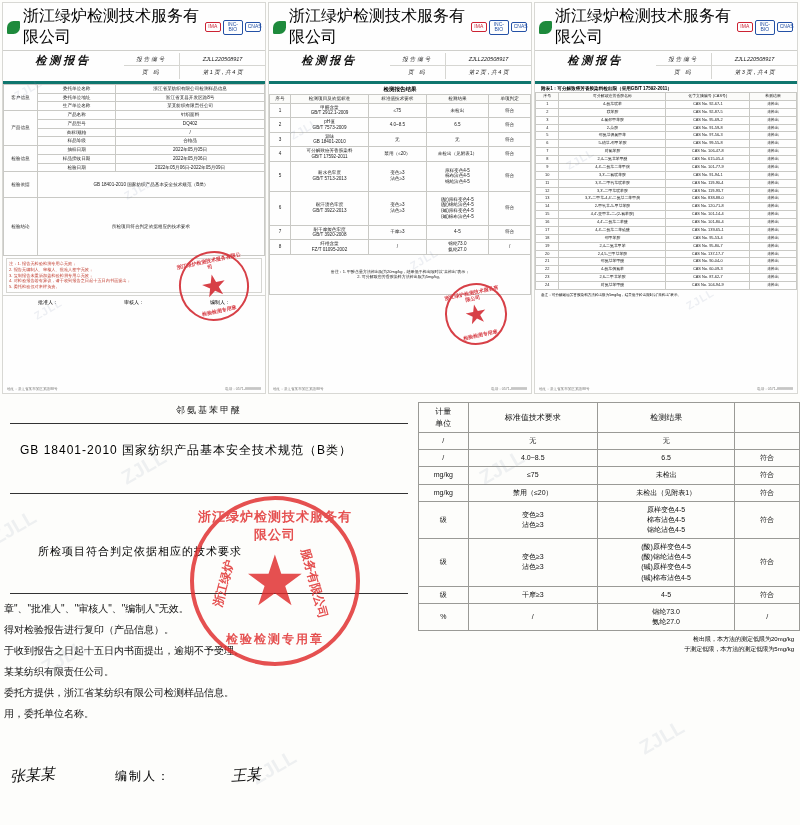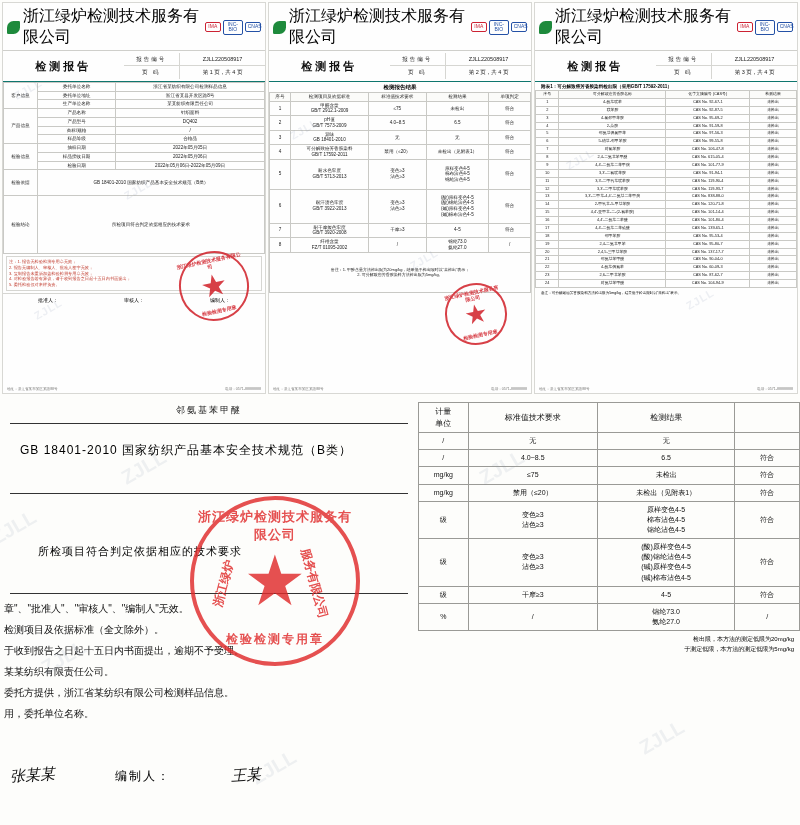--- a/index.html
+++ b/index.html
@@ -59,23 +59,24 @@
   .badges { margin-left: auto; display: flex; gap: 2px; align-items: center; }
   .badge {
     border: 1px solid #c23; color: #c23;
     font-size: 5px; padding: 1px 2px; border-radius: 2px;
     line-height: 1.1; text-align: center; min-width: 16px;
   }
   .badge.blue { border-color: #2451a6; color: #2451a6; }
 
   
   .rep-title-row {
-    display: flex; align-items: center;
-    border-bottom: 1px solid #0f766e;
+    display: flex; align-items: flex-start;
+    border-bottom: 3px solid #0f766e;
     padding: 2px 0;
+    font-style: italic;
   }
   .rep-title {
     flex: 0 0 46%;
     font-size: 11px; font-weight: bold; letter-spacing: 3px;
     display: flex; align-items: center; justify-content: center;
     color: #111;
   }
   .rep-meta { flex: 1 1 auto; font-size: 5.5px; color: #222; }
   .rep-meta .mrow {
     display: flex; border-bottom: 1px solid #d6d6d2;
@@ -710,21 +711,21 @@
       <hr class="hr-d">
 
       <div class="std-line">GB 18401-2010 国家纺织产品基本安全技术规范（B类）</div>
       <hr class="hr-d" style="margin-top:34px">
 
       <div class="conc-line">所检项目符合判定依据相应的技术要求</div>
       <hr class="hr-d" style="margin-top:34px">
 
       <div class="fine">
         <div>章"、"批准人"、"审核人"、"编制人"无效。</div>
-        <div>检测项目及依据标准（全文除外）。</div>
+        <div>得对检验报告进行复印（产品信息）。</div>
         <div>于收到报告之日起十五日内书面提出，逾期不予受理。</div>
         <div>某某纺织有限责任公司。</div>
         <div>委托方提供，浙江省某纺织有限公司检测样品信息。</div>
         <div>用，委托单位名称。</div>
       </div>
 
       <div class="big-stamp">
         <span class="arc arc-top">浙江绿炉检测技术服务有限公司</span>
         <span class="arc-l">浙江绿炉</span>
         <span class="arc-r">服务有限公司</span>

